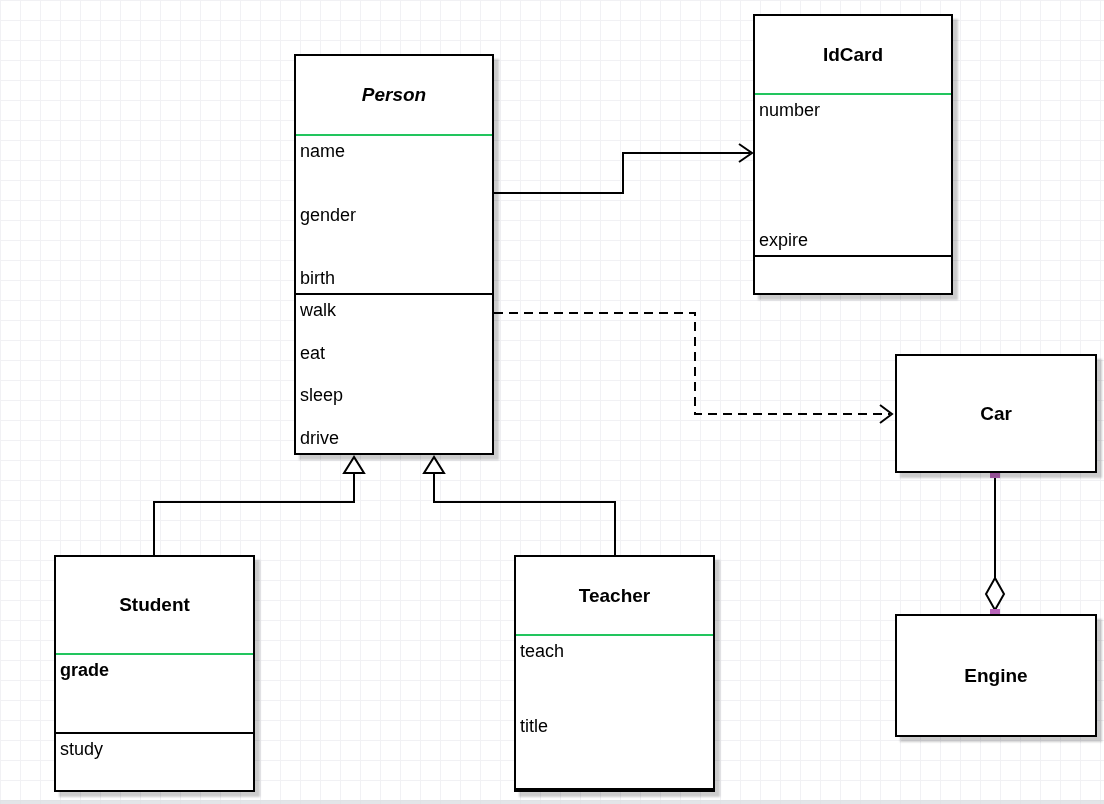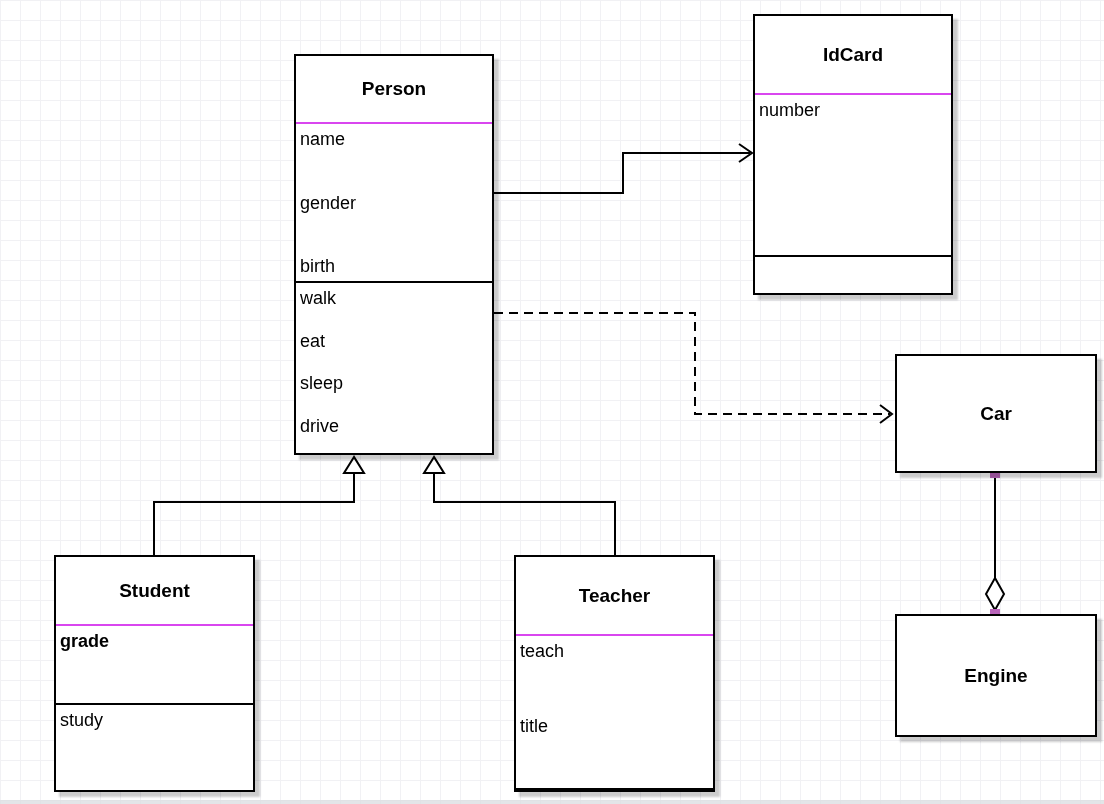--- a/index.html
+++ b/index.html
@@ -30,21 +30,21 @@
     box-shadow: 5px 5px 2px rgba(0,0,0,0.20);
     color: #000000;
   }
   .uml-title {
     box-sizing: border-box;
     display: flex;
     align-items: center;
     justify-content: center;
     font-weight: bold;
     font-size: 19px;
-    border-bottom: 2px solid #d946ef;
+    border-bottom: 2px solid #22c55e;
   }
   .uml-class.plain .uml-title {
     border-bottom: none;
     height: 100%;
   }
   .compartment {
     box-sizing: border-box;
     display: flex;
     flex-direction: column;
     justify-content: space-between;
@@ -102,52 +102,53 @@
 
     <g>
       <path d="M 995 474 L 995 579" fill="none" stroke="#000" stroke-width="2"></path>
       <polygon points="995,578 1004,594 995,610 986,594" fill="#fff" stroke="#000" stroke-width="2"></polygon>
       <rect x="990" y="468" width="10" height="10" fill="#b964ba"></rect>
       <rect x="990" y="609" width="10" height="10" fill="#b964ba"></rect>
     </g>
   </svg>
 
   <div class="uml-class" style="left:294px; top:54px; width:200px; height:401px;">
-    <div class="uml-title" style="height:68px;">Person</div>
+    <div class="uml-title" style="height:80px;font-style:italic;">Person</div>
     <div class="compartment divided" style="height:159px;">
       <div class="member">name</div>
       <div class="member">gender</div>
       <div class="member">birth</div>
     </div>
     <div class="compartment" style="height:158px;">
       <div class="member">walk</div>
       <div class="member">eat</div>
       <div class="member">sleep</div>
       <div class="member">drive</div>
     </div>
   </div>
 
   <div class="uml-class" style="left:753px; top:14px; width:200px; height:281px;">
     <div class="uml-title" style="height:79px;">IdCard</div>
     <div class="compartment divided" style="height:162px;">
       <div class="member">number</div>
+      <div class="member">expire</div>
     </div>
     <div class="compartment" style="height:36px;"></div>
   </div>
 
   <div class="uml-class plain" style="left:895px; top:354px; width:202px; height:119px;">
     <div class="uml-title">Car</div>
   </div>
 
   <div class="uml-class plain" style="left:895px; top:614px; width:202px; height:123px;">
     <div class="uml-title">Engine</div>
   </div>
 
   <div class="uml-class" style="left:54px; top:555px; width:201px; height:237px;">
-    <div class="uml-title" style="height:69px;">Student</div>
+    <div class="uml-title" style="height:98px;">Student</div>
     <div class="compartment divided" style="height:79px;font-weight:bold;">
       <div class="member">grade</div>
     </div>
     <div class="compartment" style="height:75px;">
       <div class="member">study</div>
     </div>
   </div>
 
   <div class="uml-class" style="left:514px; top:555px; width:201px; height:237px;">
     <div class="uml-title" style="height:79px;">Teacher</div>

